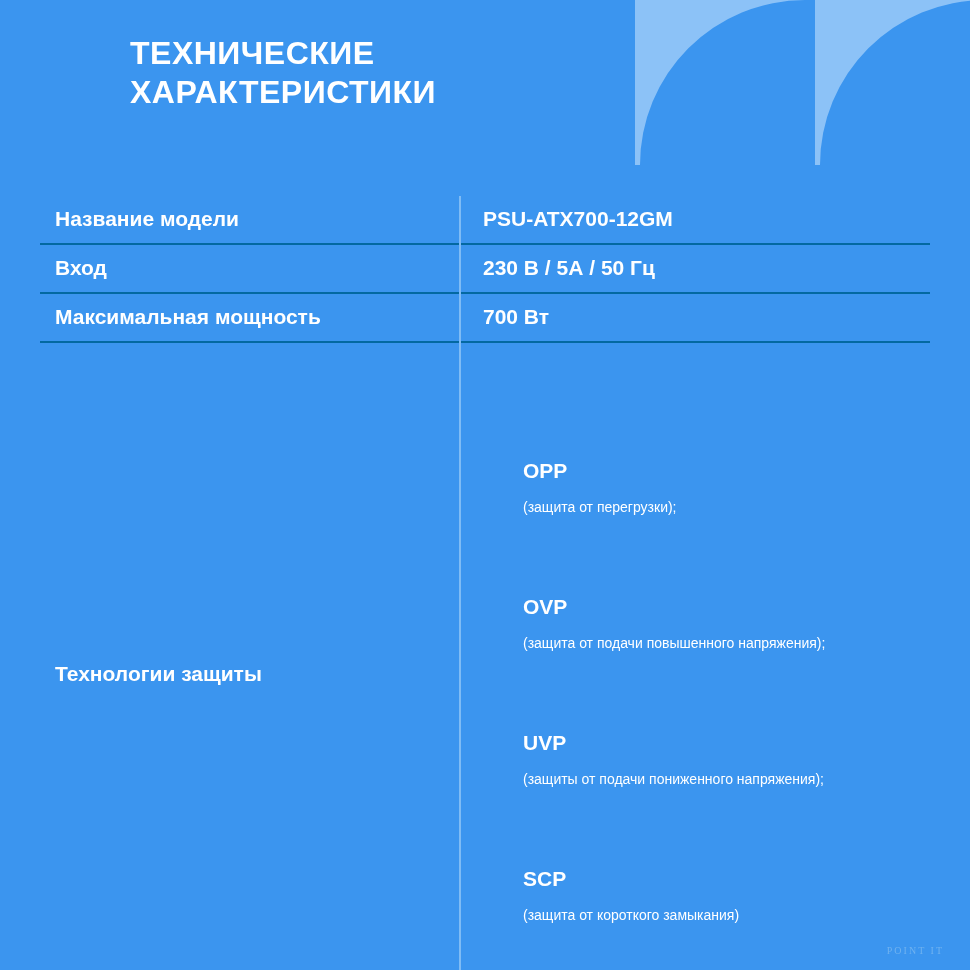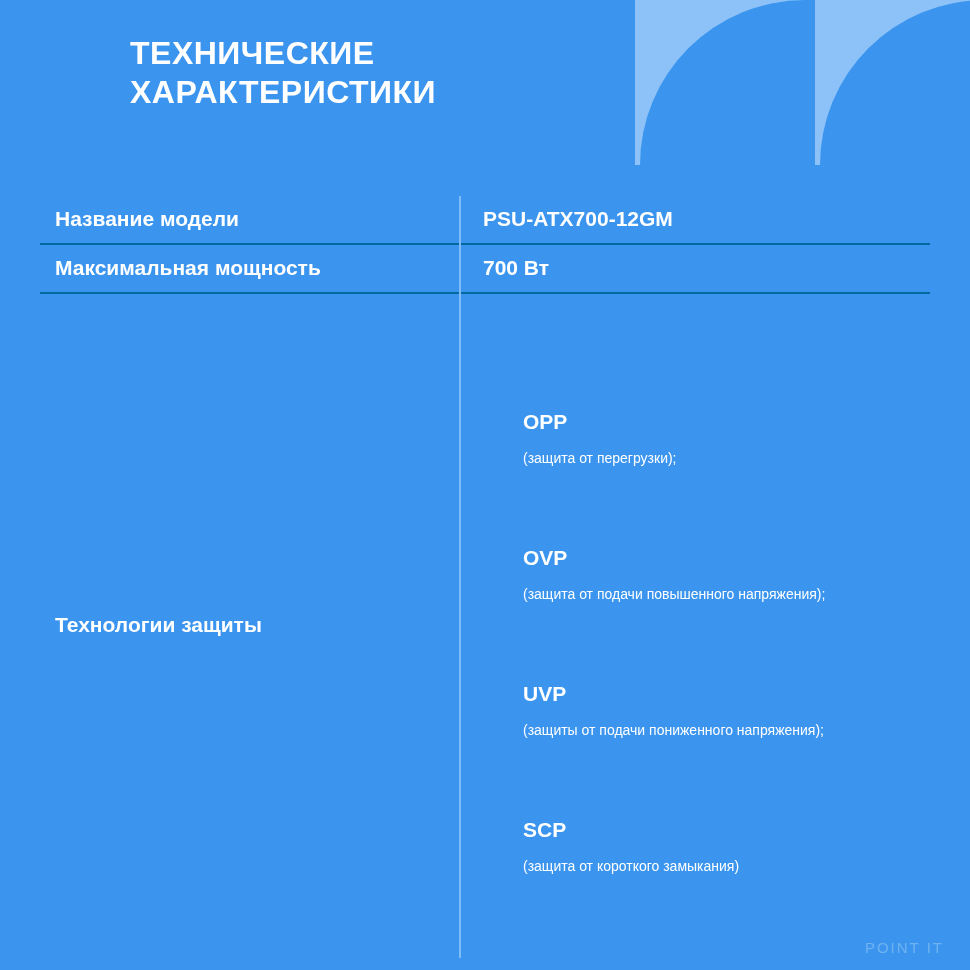--- a/index.html
+++ b/index.html
@@ -88,24 +88,24 @@
   .row-protect td.label,
   .row-protect td.value {
     padding-top: 16px;
     padding-bottom: 16px;
   }
 
   .watermark {
     position: absolute;
     right: 26px;
     bottom: 14px;
-    font-size: 15px;
+    font-size: 10px;
     letter-spacing: 2px;
     color: #6fb2f0;
-    font-family: Liberation Sans, sans-serif;
+    font-family: Liberation Serif, serif;
   }
 </style>
 </head>
 <body>
 
 <div class="arcs">
   <svg width="340" height="180" viewBox="0 0 340 180" xmlns="http://www.w3.org/2000/svg">
     <path d="M 0 0 L 0 160 A 160 160 0 0 1 160 0 Z" transform="translate(0,0)" fill="none"></path>
     <path d="M 10 165 A 155 155 0 0 1 165 10 L 165 10 L 165 -20 L 10 -20 Z" fill="none"></path>
     <path d="M 10 165 A 155 155 0 0 1 165 10 L 165 -30 L -30 -30 L -30 165 Z" fill="#8cc2f7" opacity="0"></path>
@@ -117,20 +117,24 @@
 </div>
 
 <div class="page-title">ТЕХНИЧЕСКИЕ
 ХАРАКТЕРИСТИКИ</div>
 
 <table class="spec-table">
   <tbody>
     <tr>
       <td class="label">Название модели</td>
       <td class="value">PSU-ATX700-12GM</td>
+    </tr>
+    <tr>
+      <td class="label">Вход</td>
+      <td class="value">230 В / 5А / 50 Гц</td>
     </tr>
     <tr>
       <td class="label">Максимальная мощность</td>
       <td class="value">700 Вт</td>
     </tr>
     <tr class="row-protect">
       <td class="label">Технологии защиты</td>
       <td class="value">
         <div class="protect-list">
           <div>

